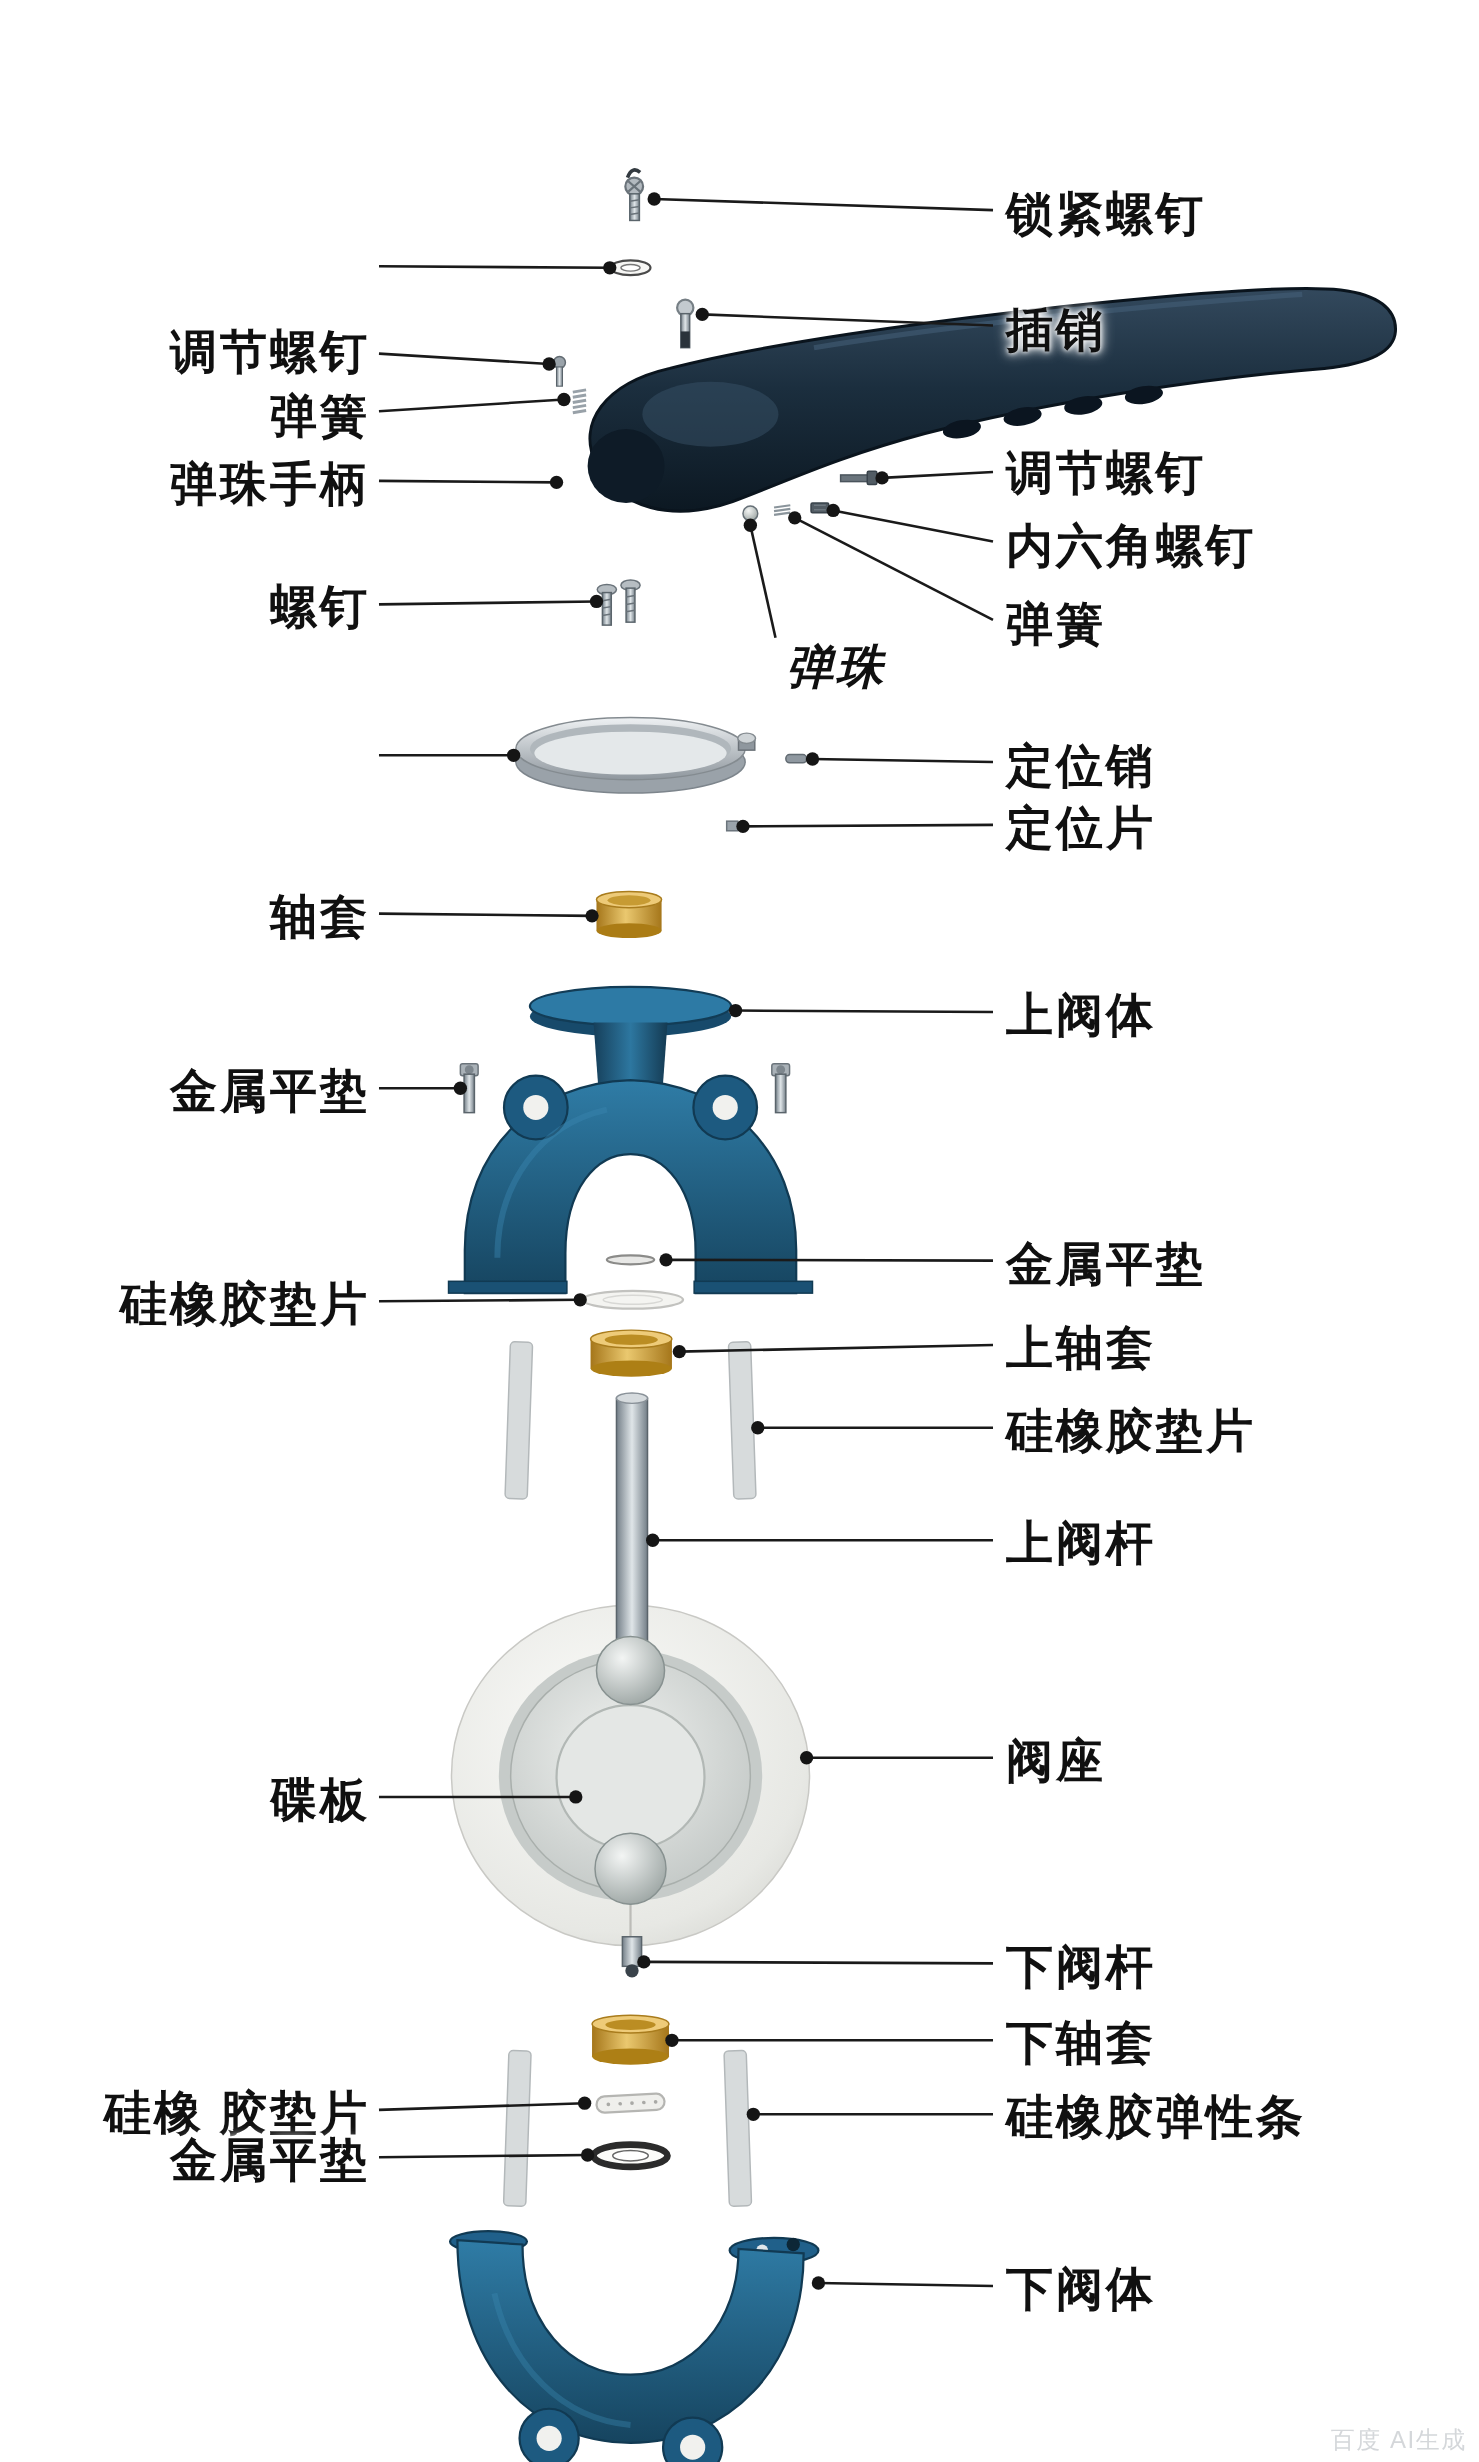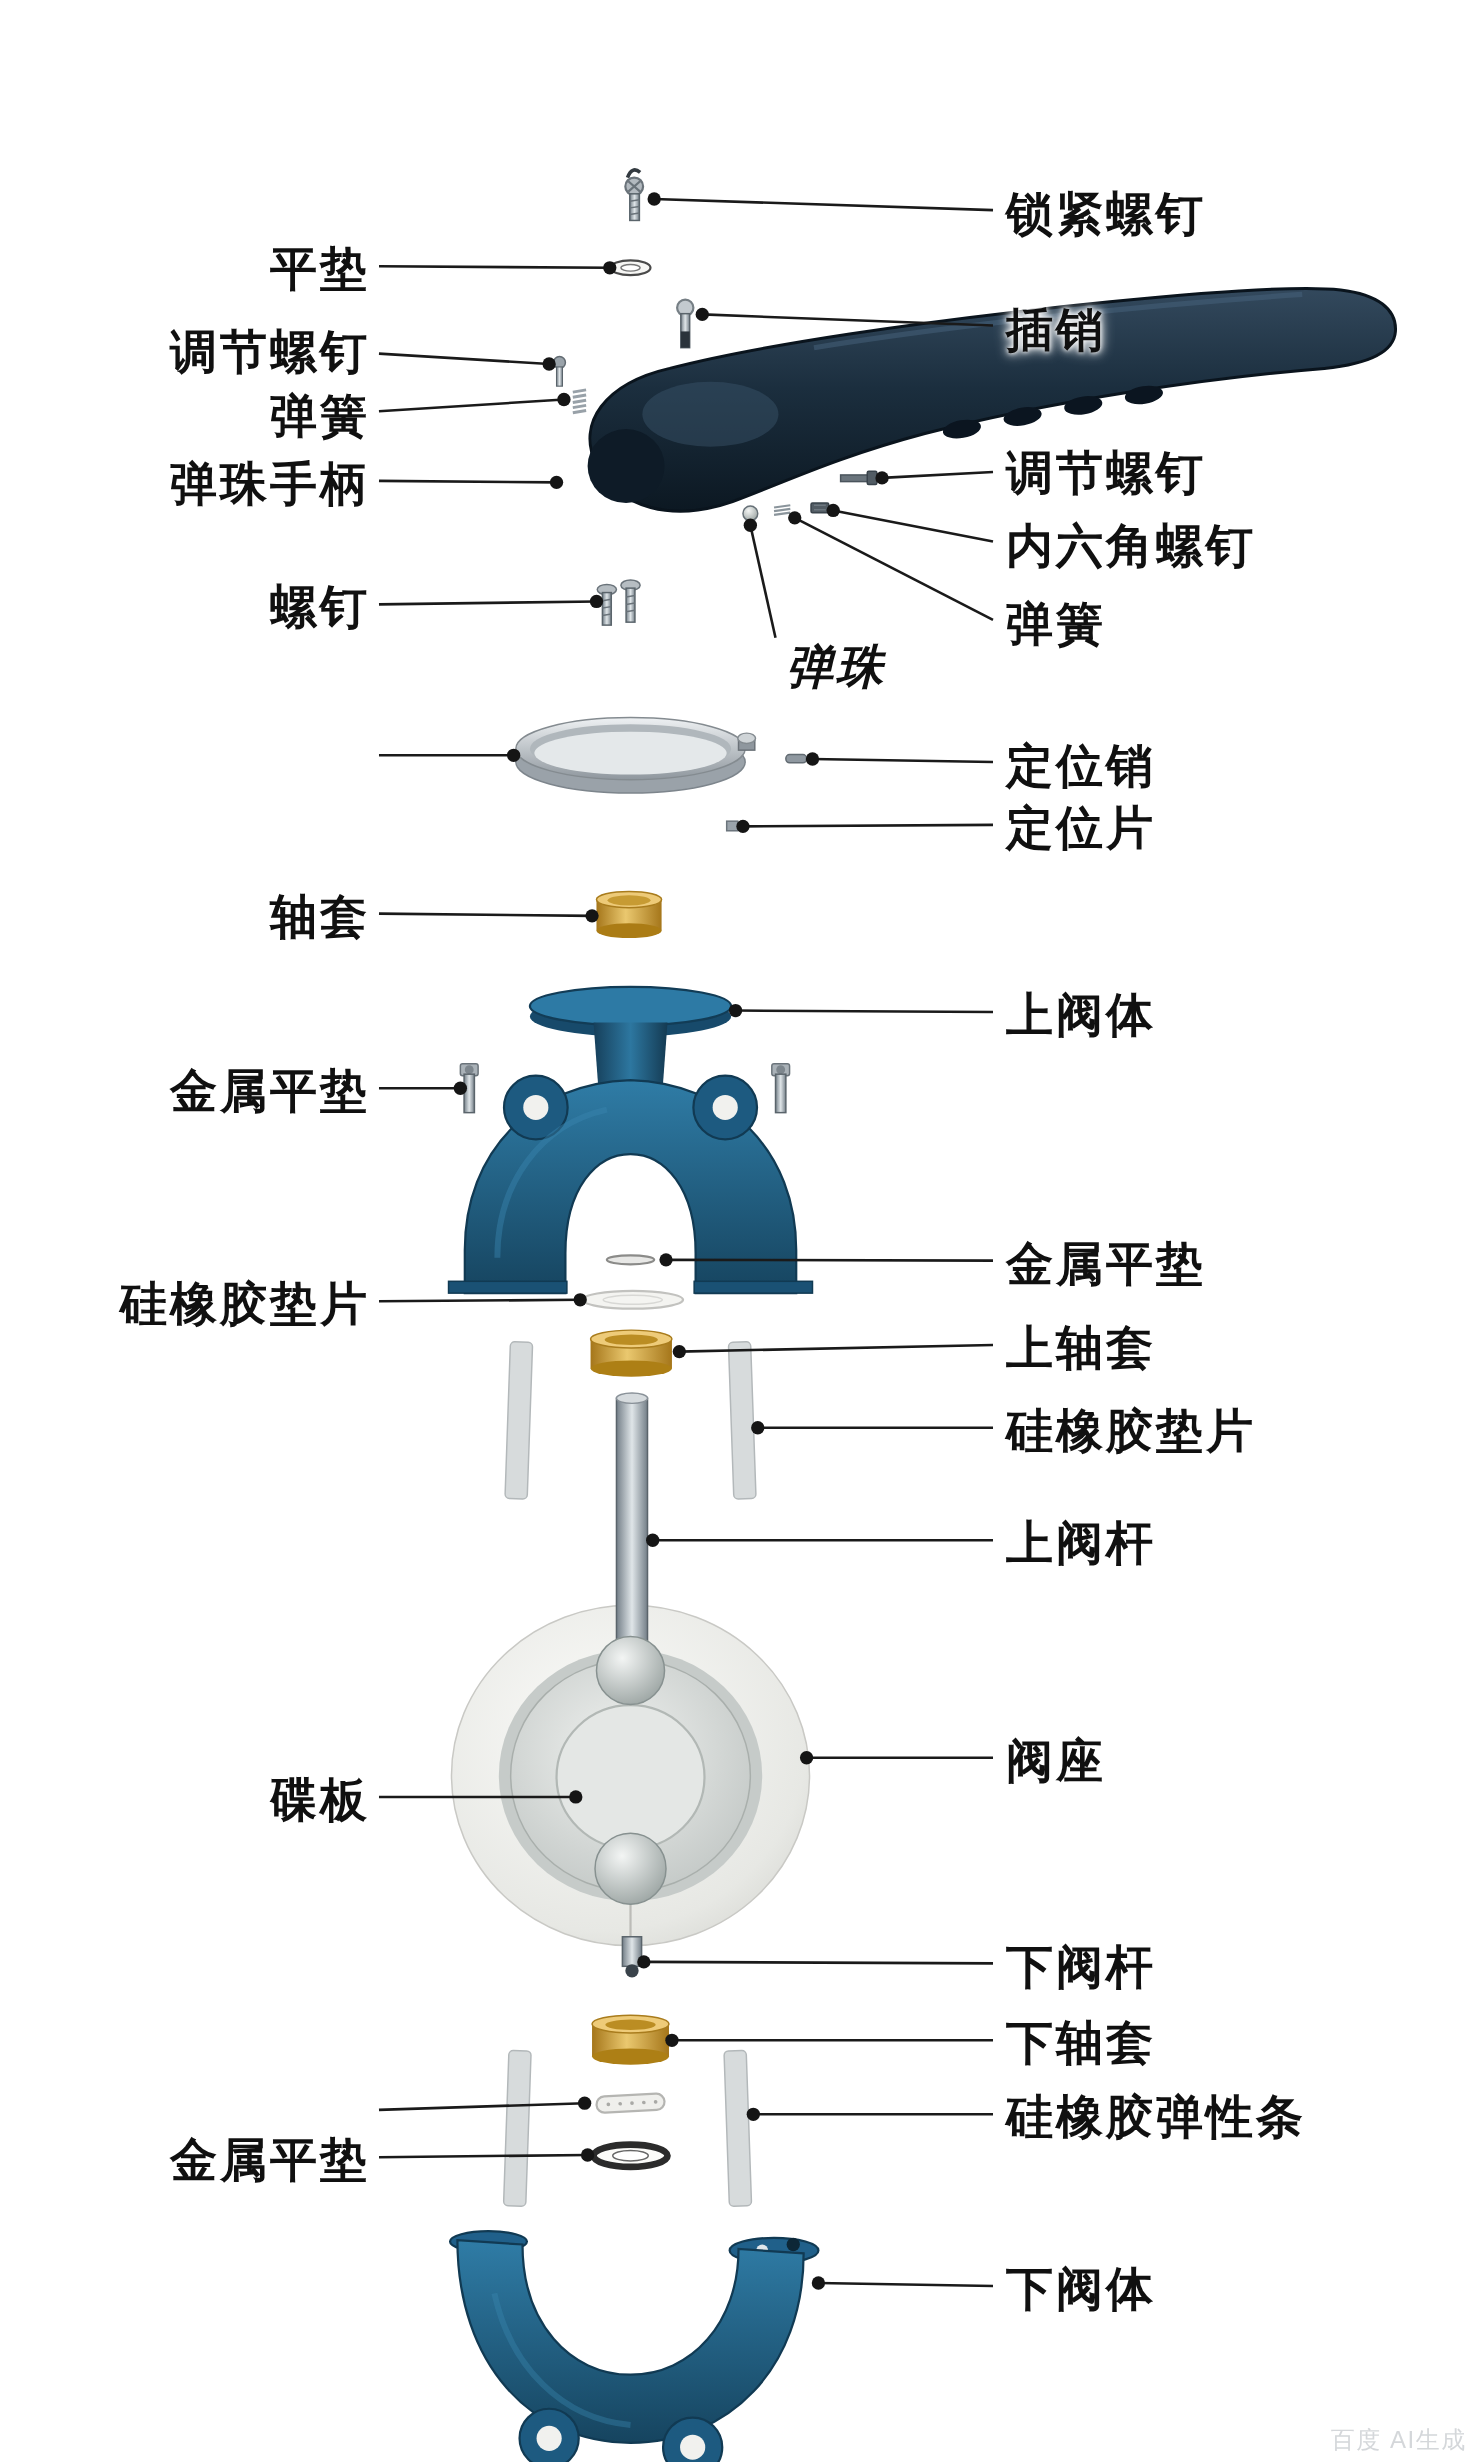--- a/index.html
+++ b/index.html
@@ -354,29 +354,29 @@
         <circle cx="784" cy="1757" r="9" fill="#151515" stroke="none"></circle>
       <line x1="512" y1="2429" x2="778" y2="2429"></line>
         <circle cx="778" cy="2429" r="9" fill="#151515" stroke="none"></circle>
       <line x1="512" y1="2852" x2="790" y2="2843"></line>
         <circle cx="790" cy="2843" r="9" fill="#151515" stroke="none"></circle>
       <line x1="512" y1="2916" x2="794" y2="2913"></line>
         <circle cx="794" cy="2913" r="9" fill="#151515" stroke="none"></circle>
     </g>
   </svg>
 
-  <div class="label left" style="top:241px">平垫</div>
   <div class="label left" style="top:324px">调节螺钉</div>
   <div class="label left" style="top:388px">弹簧</div>
   <div class="label left" style="top:456px">弹珠手柄</div>
   <div class="label left" style="top:579px">螺钉</div>
   <div class="label left" style="top:889px">轴套</div>
   <div class="label left" style="top:1063px">金属平垫</div>
   <div class="label left" style="top:1276px">硅橡胶垫片</div>
   <div class="label left" style="top:1772px">碟板</div>
+  <div class="label left" style="top:2085px">硅橡 胶垫片</div>
   <div class="label left" style="top:2132px">金属平垫</div>
 
   <div class="label right" style="top:186px">锁紧螺钉</div>
   <div class="label right" style="top:302px">插销</div>
   <div class="label right" style="top:445px">调节螺钉</div>
   <div class="label right" style="top:518px">内六角螺钉</div>
   <div class="label right" style="top:596px">弹簧</div>
   <div class="label center" style="left:786px;top:639px">弹珠</div>
   <div class="label right" style="top:738px">定位销</div>
   <div class="label right" style="top:800px">定位片</div>

